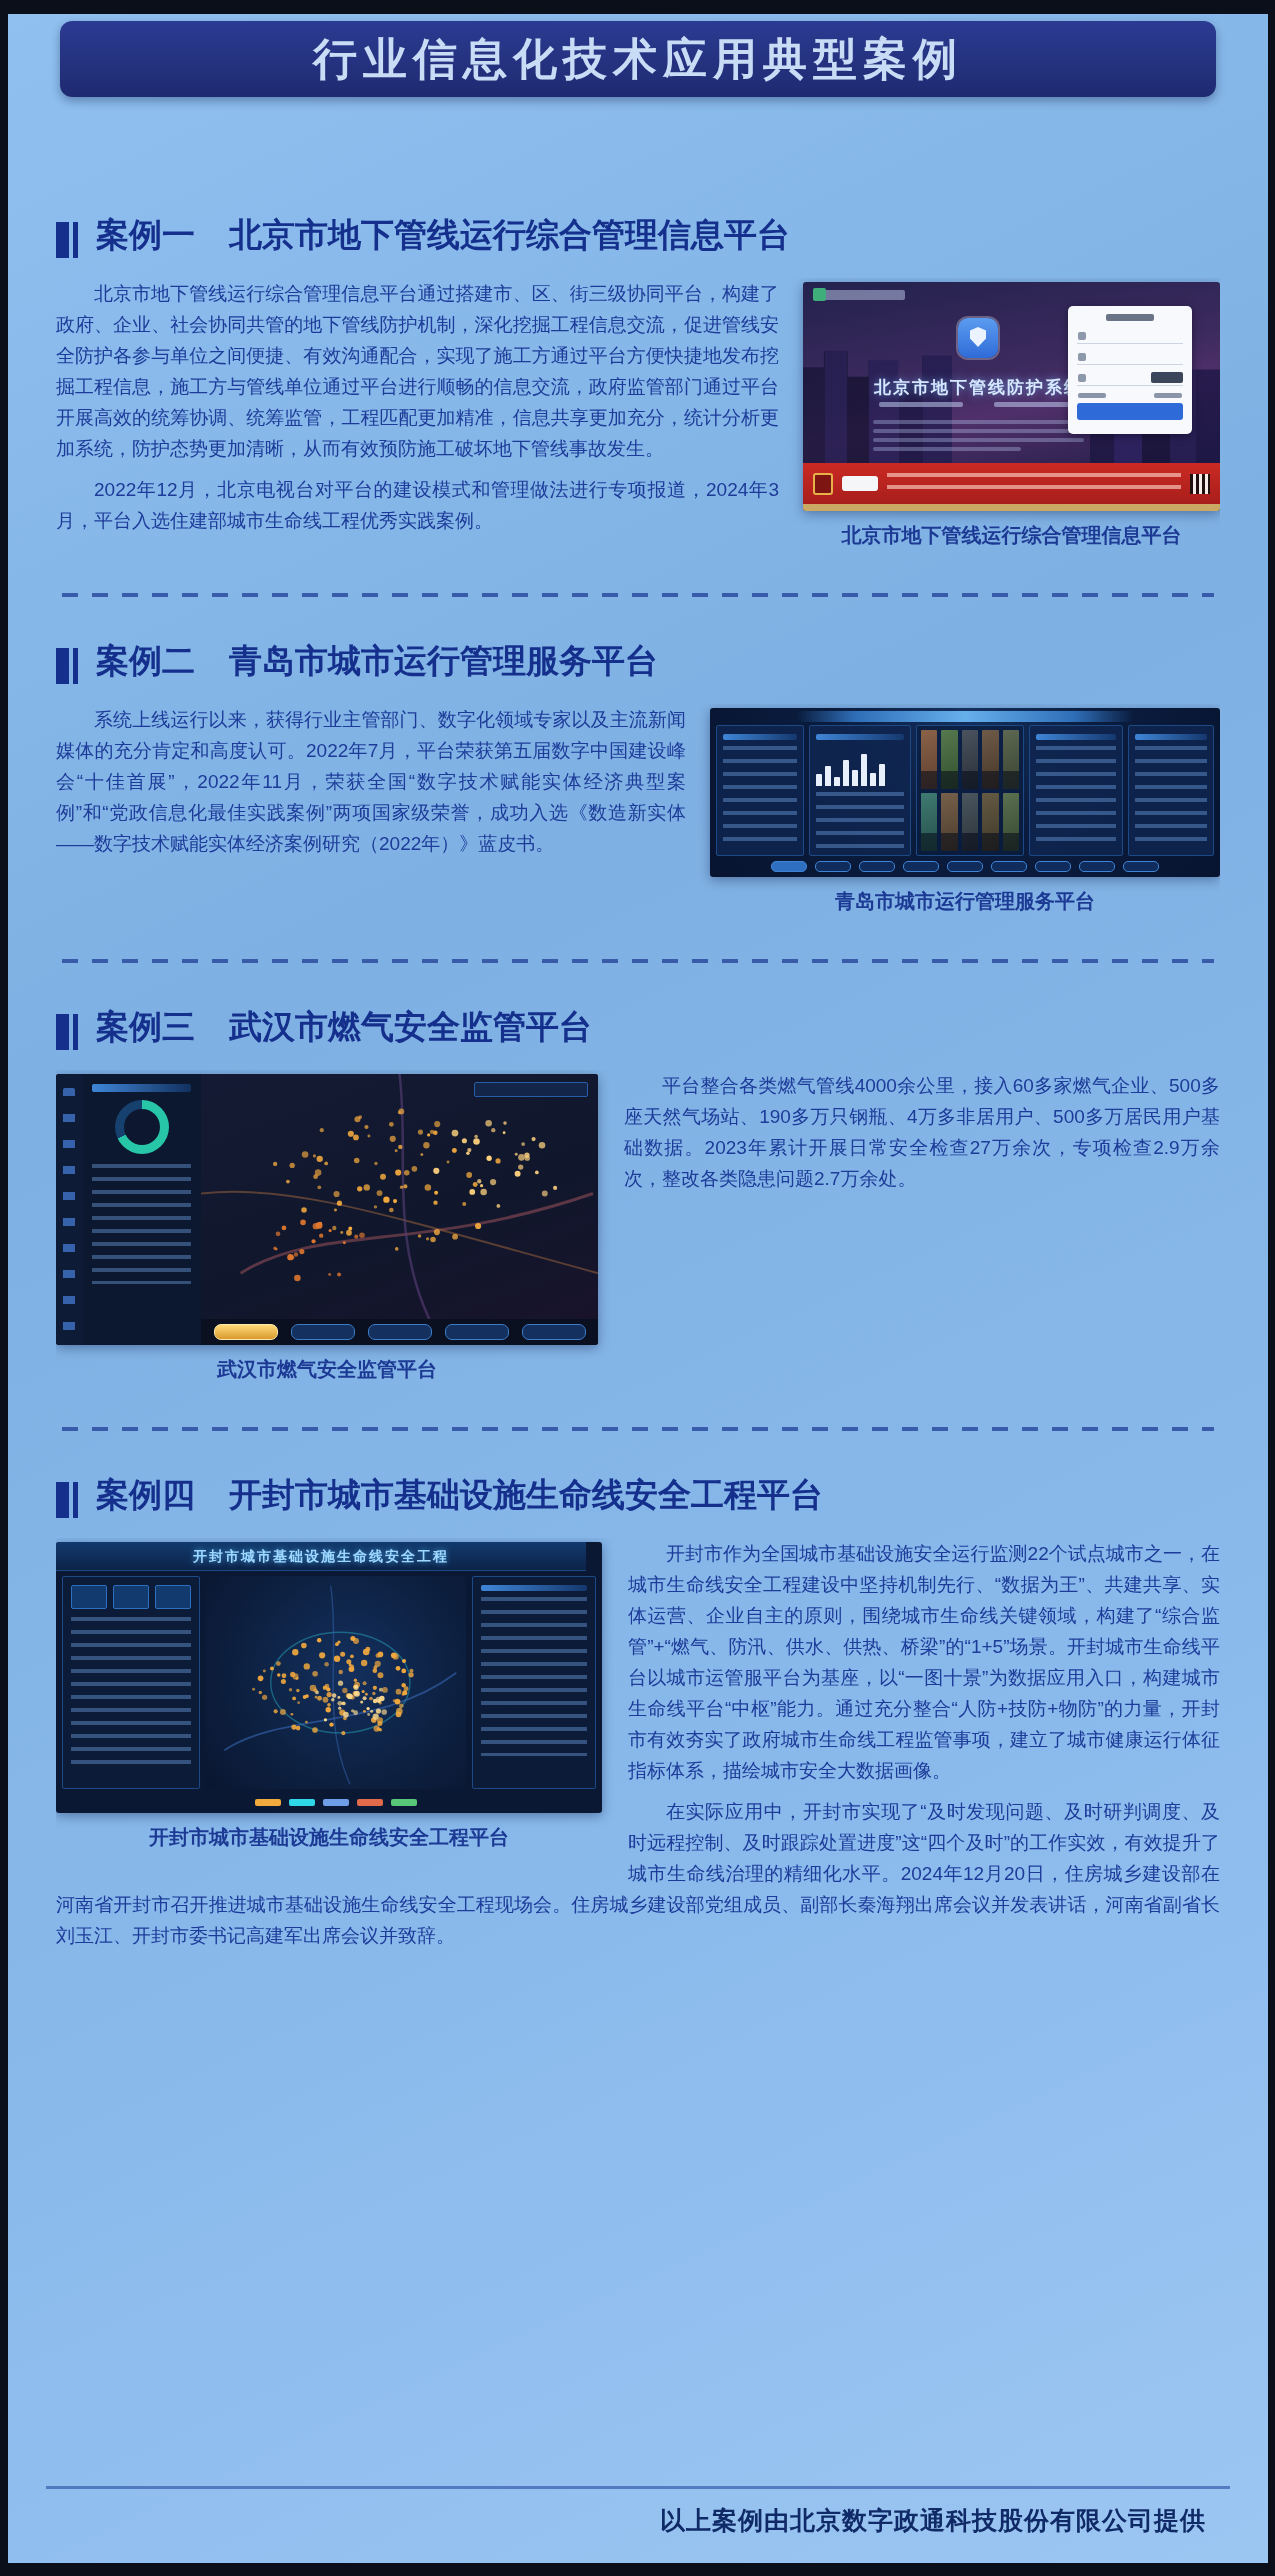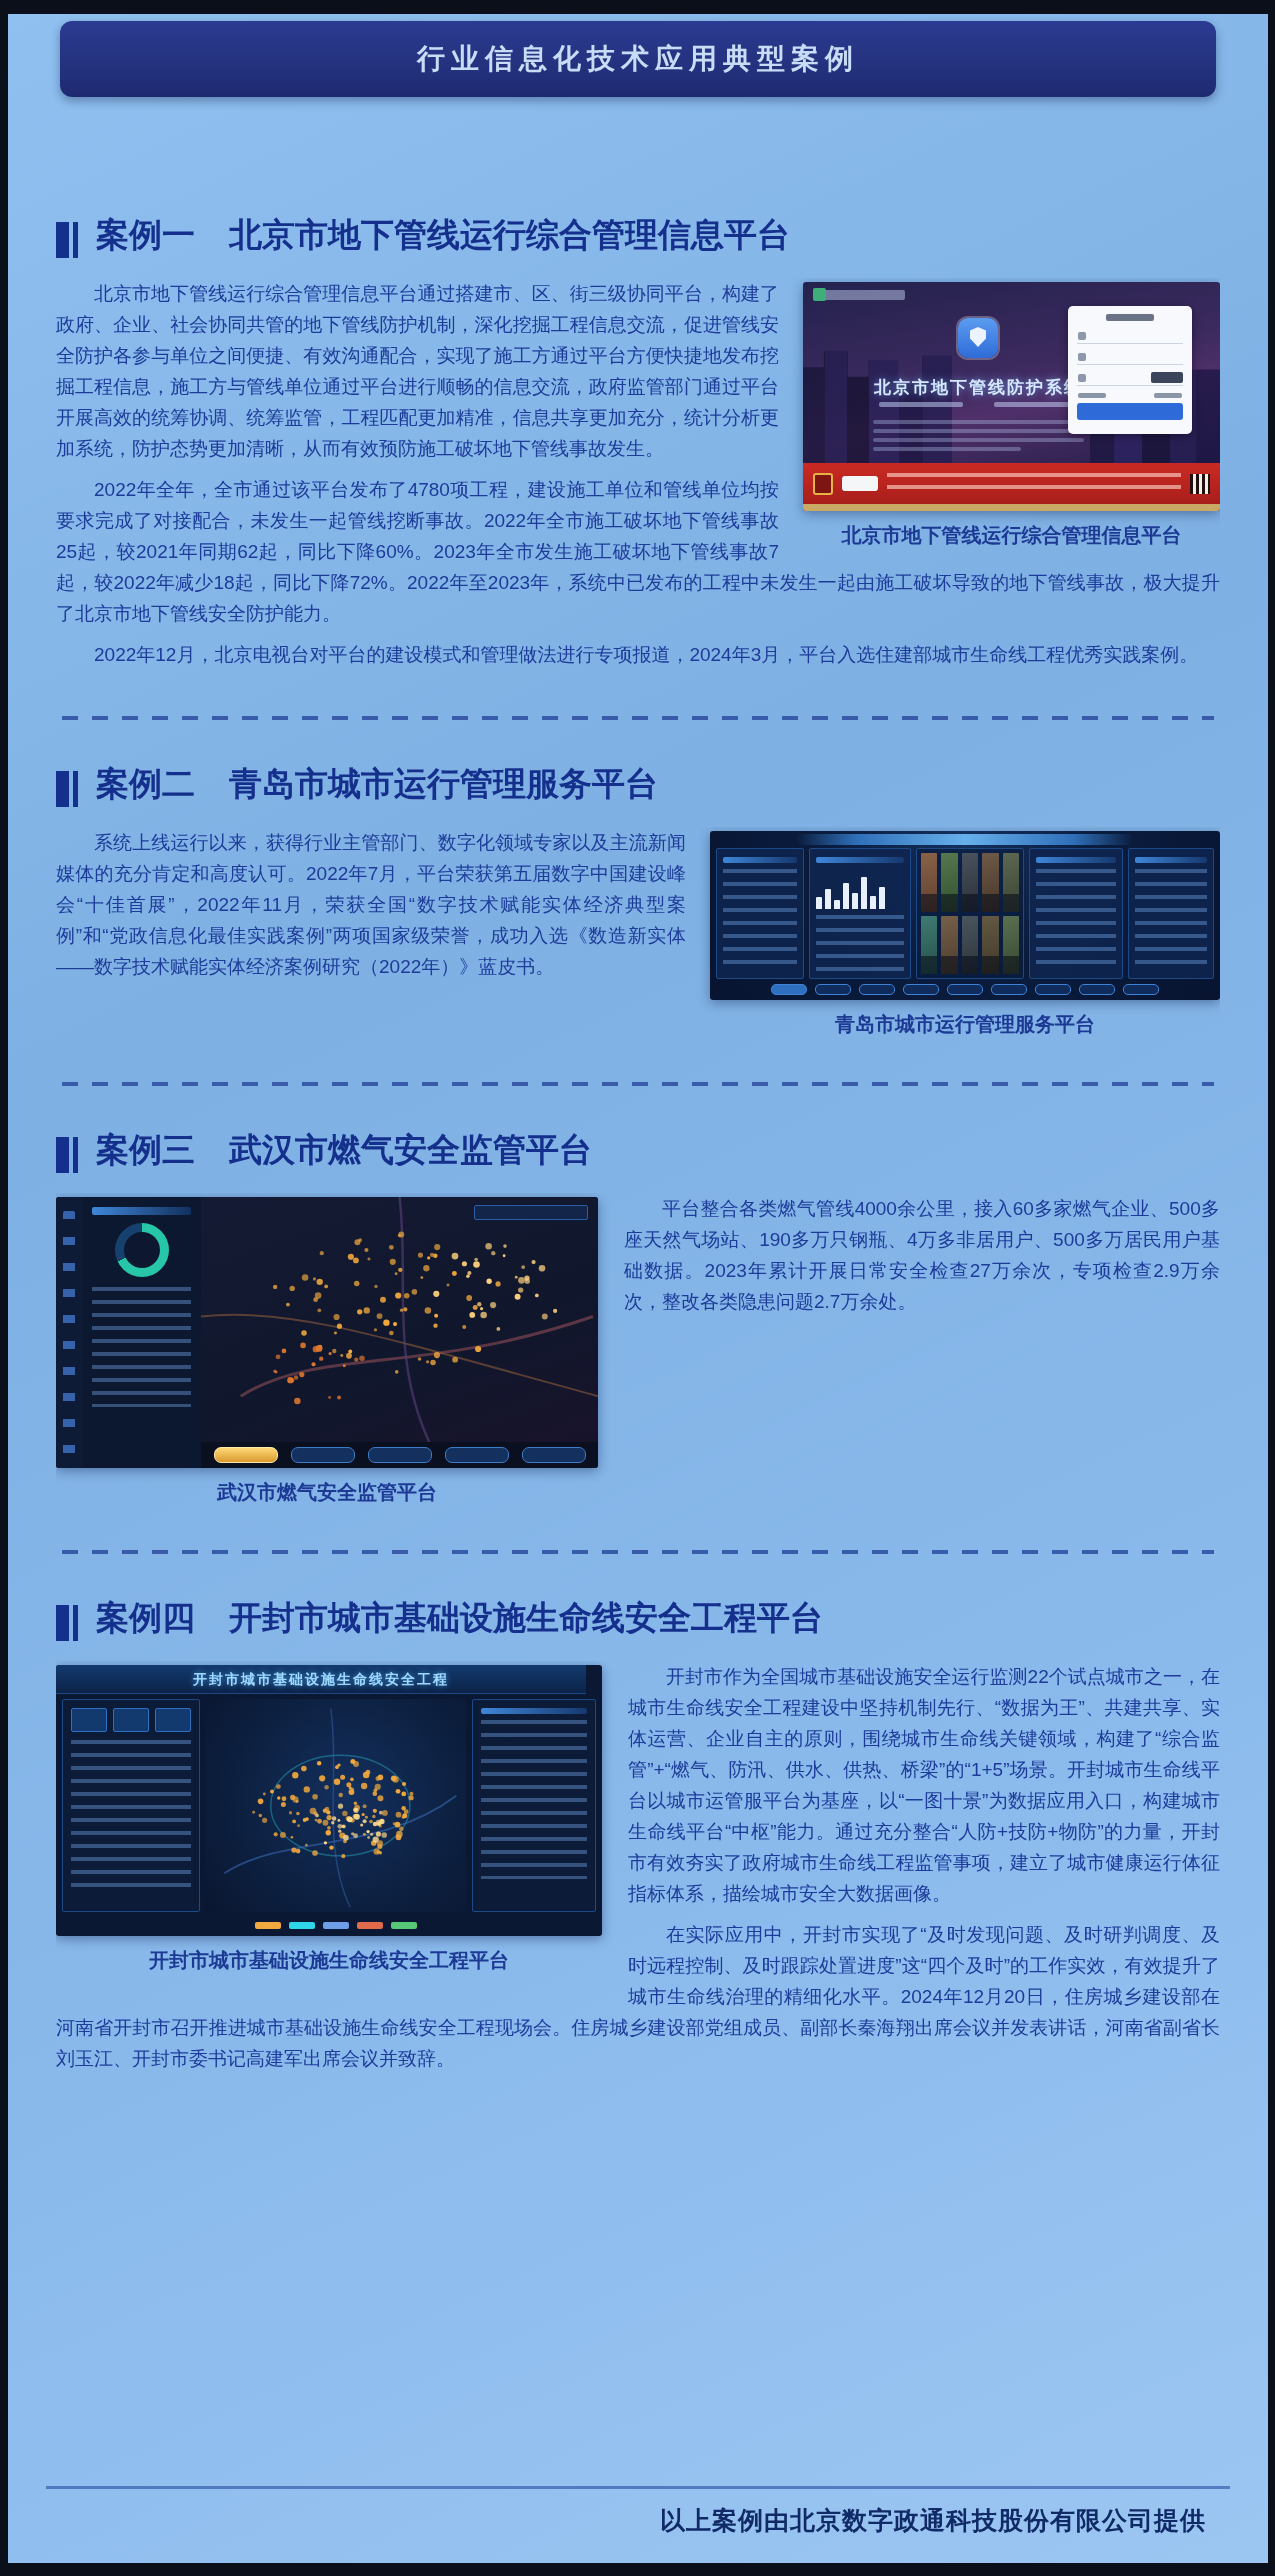--- a/index.html
+++ b/index.html
@@ -13,21 +13,21 @@
     background:linear-gradient(155deg,#8fc0f0 0%,#7fb0e3 35%,#8abaec 70%,#9cc6f2 100%);
     overflow:hidden;
   }
   
   .banner{
     margin:7px 52px 0;height:76px;border-radius:12px;
     background:linear-gradient(180deg,#2c3b92,#1e2a70);
     display:flex;align-items:center;justify-content:center;
     box-shadow:0 4px 10px rgba(10,20,60,.35);
   }
-  .banner h1{margin:12px;font-size:28px;letter-spacing:6px;color:#c9dcf6;font-weight:bold;}
+  .banner h1{margin:12px;font-size:44px;letter-spacing:6px;color:#c9dcf6;font-weight:bold;}
 
   .content{padding:0 48px;}
   .sec1{margin-top:116px;}
   .sec-head{display:flex;align-items:flex-end;margin-bottom:20px;}
   .mark{width:13px;height:36px;background:#14308c;}
   .mark2{width:5px;height:36px;background:#14308c;margin-left:4px;margin-right:18px;}
   .sec-head .label{font-size:33px;font-weight:bold;color:#14308c;margin-right:34px;white-space:nowrap;}
   .sec-head .title{font-size:33px;font-weight:bold;color:#14308c;white-space:nowrap;}
 
   .body{font-size:19px;line-height:31px;color:#1d3c99;text-align:justify;overflow:hidden;}
@@ -221,21 +221,20 @@
               <span class="s1-badge"></span>
               <span class="s1-chip"></span>
               <span class="s1-txts"></span>
               <span class="s1-qr"></span>
             </div>
             <div class="s1-gold"></div>
           </div>
           <figcaption>北京市地下管线运行综合管理信息平台</figcaption>
         </figure>
         <p>北京市地下管线运行综合管理信息平台通过搭建市、区、街三级协同平台，构建了政府、企业、社会协同共管的地下管线防护机制，深化挖掘工程信息交流，促进管线安全防护各参与单位之间便捷、有效沟通配合，实现了施工方通过平台方便快捷地发布挖掘工程信息，施工方与管线单位通过平台进行顺畅的信息交流，政府监管部门通过平台开展高效的统筹协调、统筹监管，工程匹配更加精准，信息共享更加充分，统计分析更加系统，防护态势更加清晰，从而有效预防施工破坏地下管线事故发生。</p>
-        <p>2022年全年，全市通过该平台发布了4780项工程，建设施工单位和管线单位均按要求完成了对接配合，未发生一起管线挖断事故。2022年全市施工破坏地下管线事故25起，较2021年同期62起，同比下降60%。2023年全市发生施工破坏地下管线事故7起，较2022年减少18起，同比下降72%。2022年至2023年，系统中已发布的工程中未发生一起由施工破坏导致的地下管线事故，极大提升了北京市地下管线安全防护能力。</p>
         <p>2022年12月，北京电视台对平台的建设模式和管理做法进行专项报道，2024年3月，平台入选住建部城市生命线工程优秀实践案例。</p>
       </div>
     </div>
 
     <div class="divider"></div>
 
     <div class="sec">
       <div class="sec-head">
         <span class="mark"></span>
         <span class="mark2"></span>

